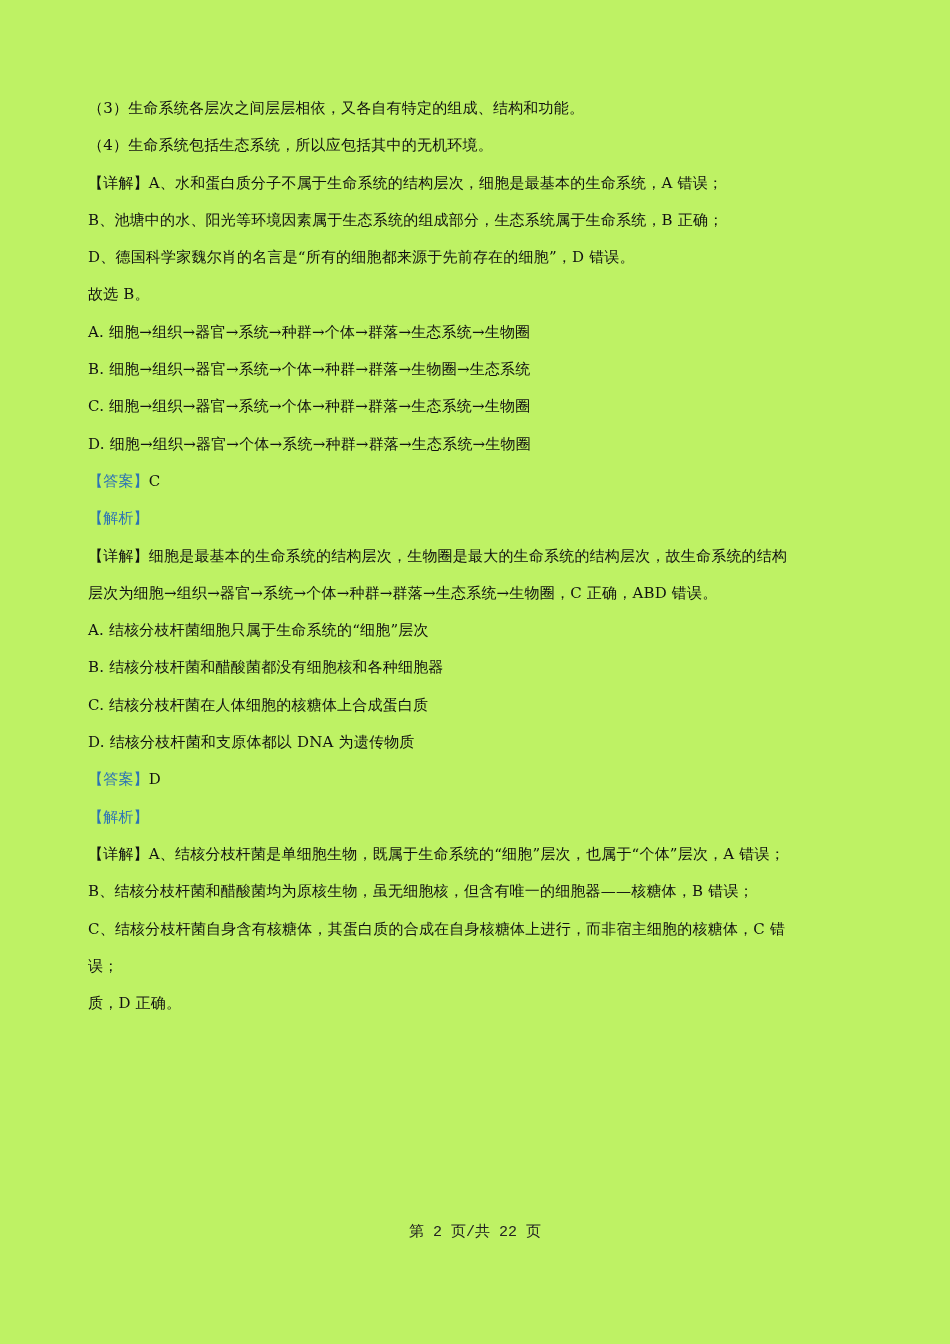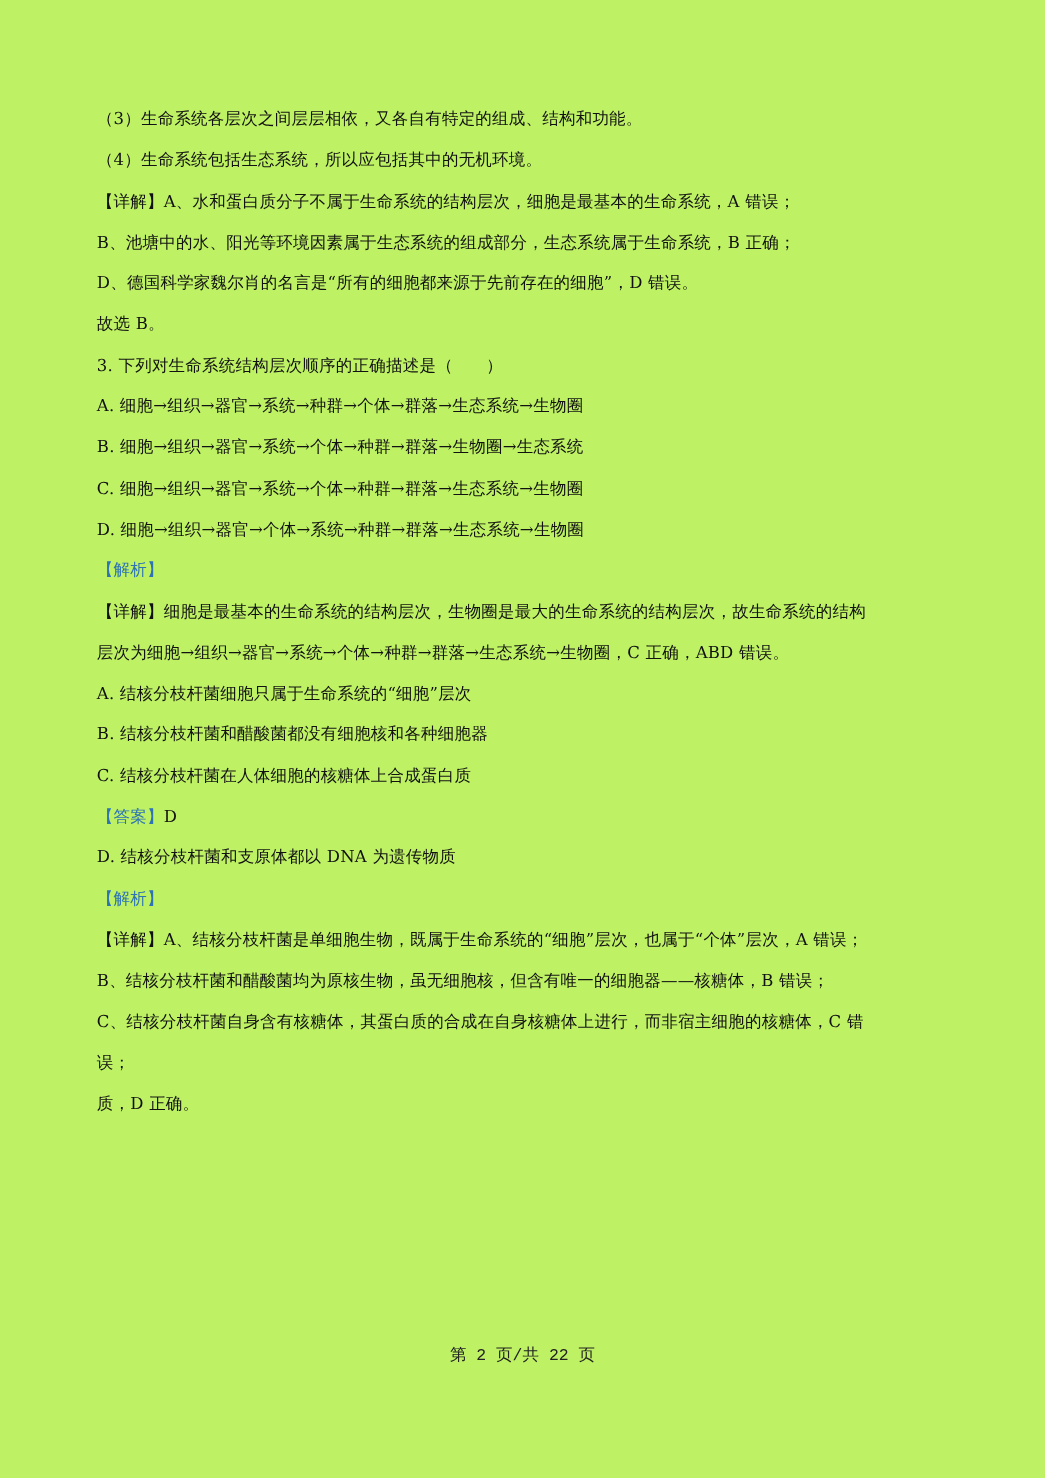--- a/index.html
+++ b/index.html
@@ -36,34 +36,34 @@
 <div class="page">
   <div class="content">
 
     <div class="line">（3）生命系统各层次之间层层相依，又各自有特定的组成、结构和功能。</div>
     <div class="line">（4）生命系统包括生态系统，所以应包括其中的无机环境。</div>
     <div class="line"><span class="label-black">【详解】</span><span>A、水和蛋白质分子不属于生命系统的结构层次，细胞是最基本的生命系统，A 错误；</span></div>
     <div class="line">B、池塘中的水、阳光等环境因素属于生态系统的组成部分，生态系统属于生命系统，B 正确；</div>
     <div class="line">D、德国科学家魏尔肖的名言是“所有的细胞都来源于先前存在的细胞”，D 错误。</div>
     <div class="line">故选 B。</div>
 
-    <div class="line">3. 下列对生命系统结构层次顺序的正确描述是（　　）</div>
     <div class="line">A. 细胞→组织→器官→系统→种群→个体→群落→生态系统→生物圈</div>
     <div class="line">B. 细胞→组织→器官→系统→个体→种群→群落→生物圈→生态系统</div>
     <div class="line">C. 细胞→组织→器官→系统→个体→种群→群落→生态系统→生物圈</div>
     <div class="line">D. 细胞→组织→器官→个体→系统→种群→群落→生态系统→生物圈</div>
+    <div class="line"><span class="label-blue">【答案】</span><span>C</span></div>
     <div class="line label-blue">【解析】</div>
     <div class="line"><span class="label-black">【详解】</span><span>细胞是最基本的生命系统的结构层次，生物圈是最大的生命系统的结构层次，故生命系统的结构</span></div>
     <div class="line">层次为细胞→组织→器官→系统→个体→种群→群落→生态系统→生物圈，C 正确，ABD 错误。</div>
 
     <div class="line">A. 结核分枝杆菌细胞只属于生命系统的“细胞”层次</div>
     <div class="line">B. 结核分枝杆菌和醋酸菌都没有细胞核和各种细胞器</div>
     <div class="line">C. 结核分枝杆菌在人体细胞的核糖体上合成蛋白质</div>
+    <div class="line">D. 结核分枝杆菌和支原体都以 DNA 为遗传物质</div>
     <div class="line"><span class="label-blue">【答案】</span><span>D</span></div>
-    <div class="line">D. 结核分枝杆菌和支原体都以 DNA 为遗传物质</div>
     <div class="line label-blue">【解析】</div>
     <div class="line"><span class="label-black">【详解】</span><span>A、结核分枝杆菌是单细胞生物，既属于生命系统的“细胞”层次，也属于“个体”层次，A 错误；</span></div>
     <div class="line">B、结核分枝杆菌和醋酸菌均为原核生物，虽无细胞核，但含有唯一的细胞器——核糖体，B 错误；</div>
     <div class="line">C、结核分枝杆菌自身含有核糖体，其蛋白质的合成在自身核糖体上进行，而非宿主细胞的核糖体，C 错</div>
     <div class="line">误；</div>
     <div class="line">质，D 正确。</div>
   </div>
 
   <div class="footer">第 2 页/共 22 页</div>
 </div>

